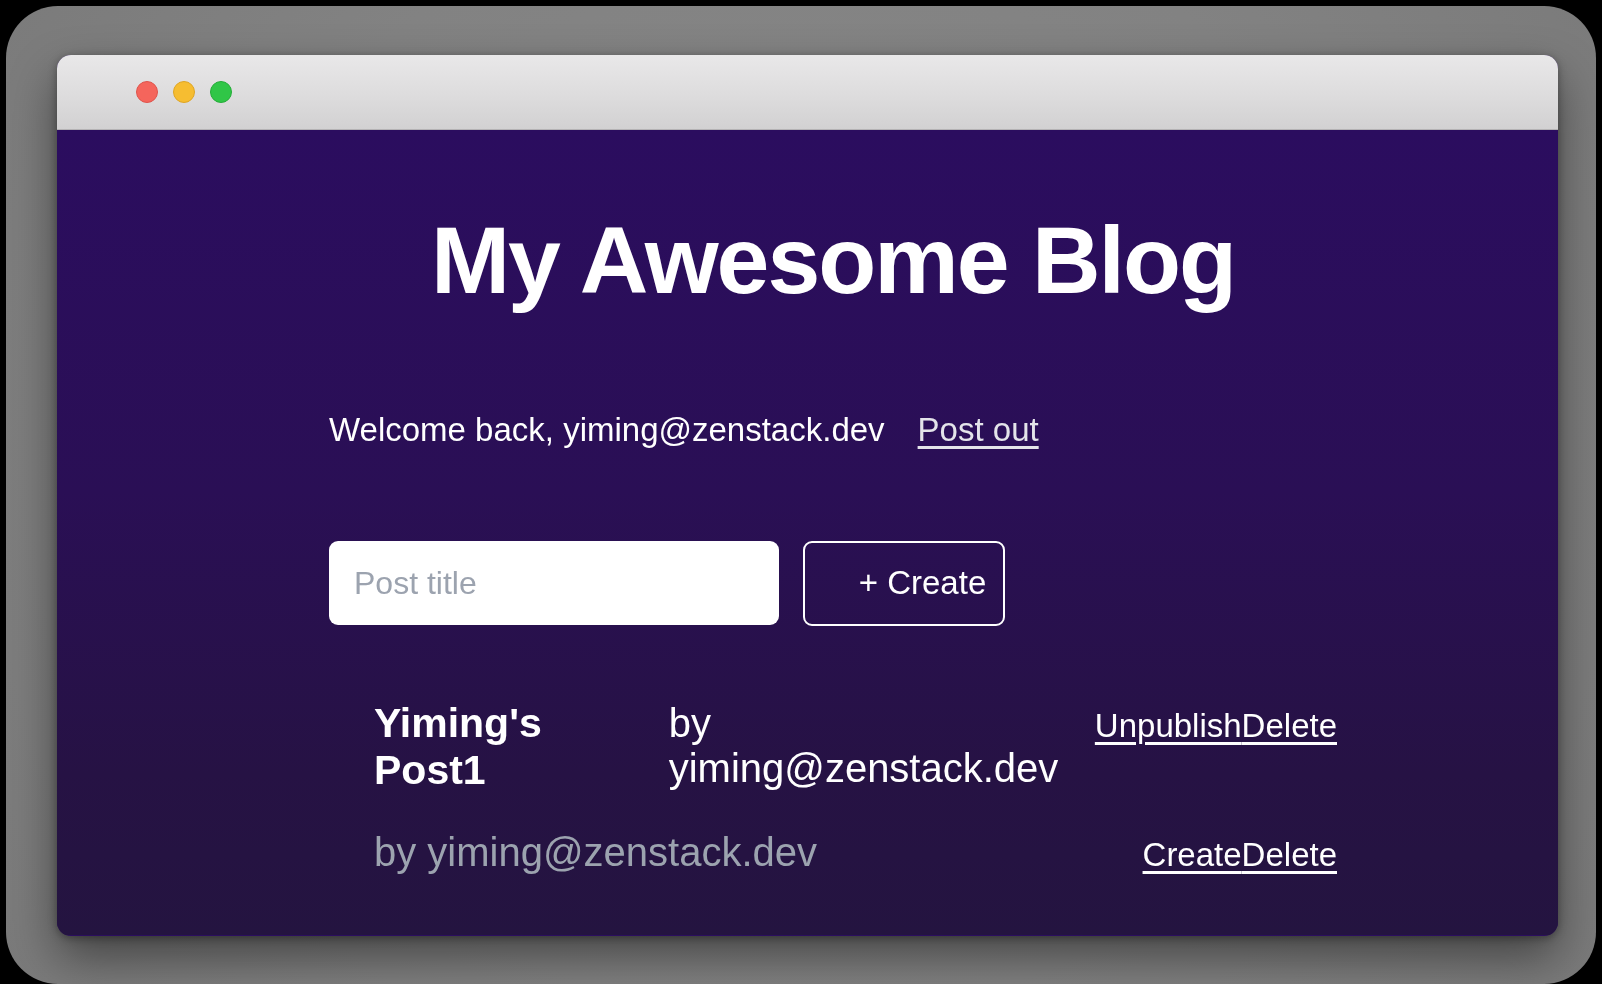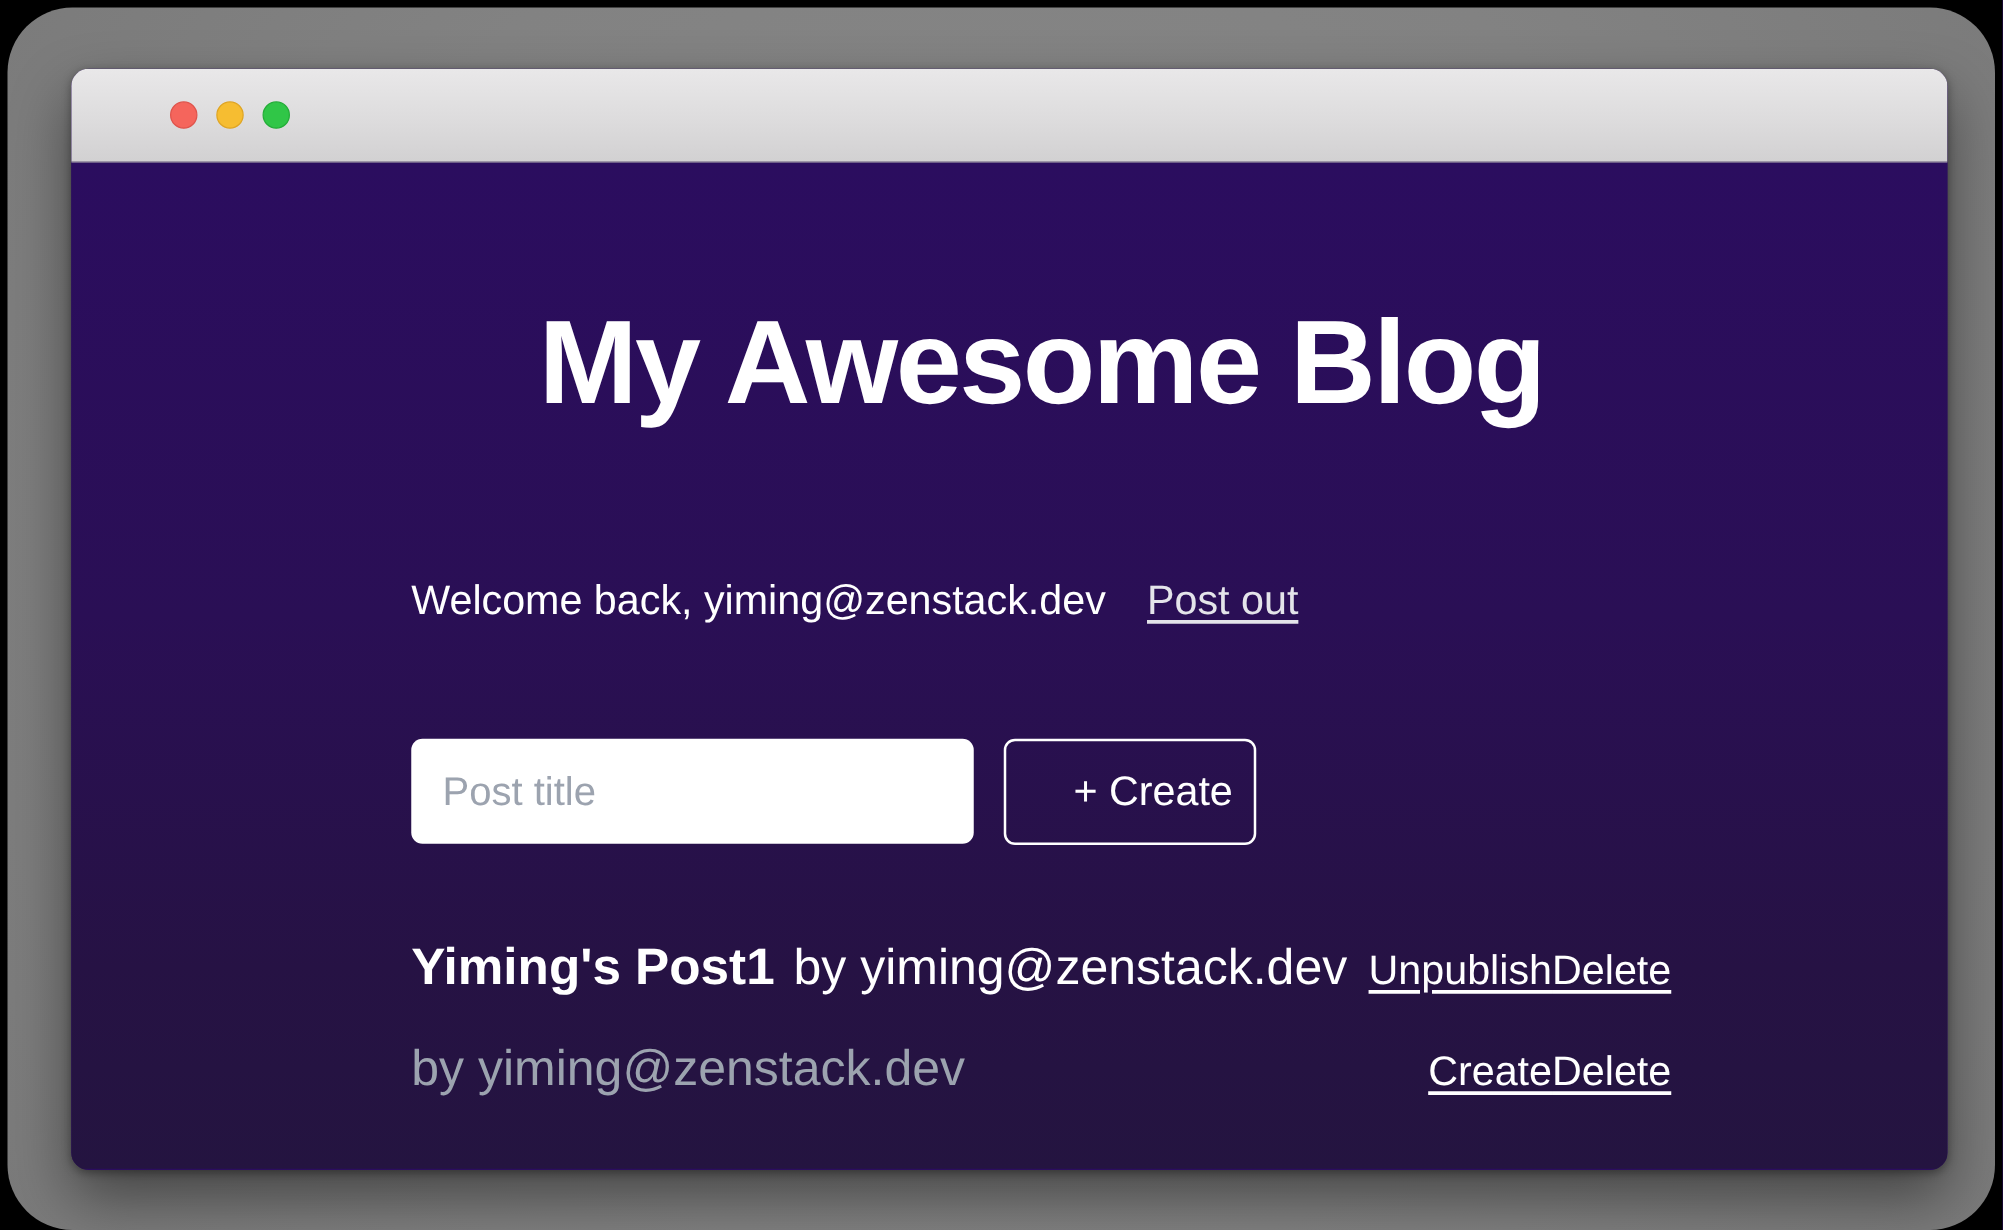--- a/index.html
+++ b/index.html
@@ -52,35 +52,35 @@
     height: 805px;
     background: linear-gradient(180deg, #2b0d5f 0%, #2a0f55 45%, #261244 80%, #241440 100%);
     color: #fff;
   }
   .inner {
     width: 1008px;
     margin-left: 272px;
   }
   .page-title {
     margin: 0;
-    padding-top: 108px;
+    padding-top: 78px;
     font-size: 95px;
     font-weight: 800;
     letter-spacing: -2px;
     line-height: 1.1;
     text-align: center;
     color: #ffffff;
   }
   .welcome-row {
     margin-top: 98px;
     font-size: 33px;
     display: flex;
     align-items: baseline;
   }
-  .welcome-text { color: #ffffff; margin-top: 20px; }
+  .welcome-text { color: #ffffff; }
   .signout-link {
     margin-left: 33px;
     color: #e4e4ea;
     text-decoration: underline;
     text-underline-offset: 5px;
     cursor: pointer;
   }
   .composer-row {
     margin-top: 92px;
     display: flex;
@@ -118,20 +118,21 @@
   }
   .post-row {
     display: flex;
     align-items: baseline;
     justify-content: space-between;
   }
   .post-main {
     display: flex;
     align-items: baseline;
     gap: 15px;
+    margin-left: 45px;
   }
   .post-title {
     font-size: 41px;
     font-weight: 600;
     color: #ffffff;
   }
   .post-byline {
     font-size: 40px;
     color: #ffffff;
   }

